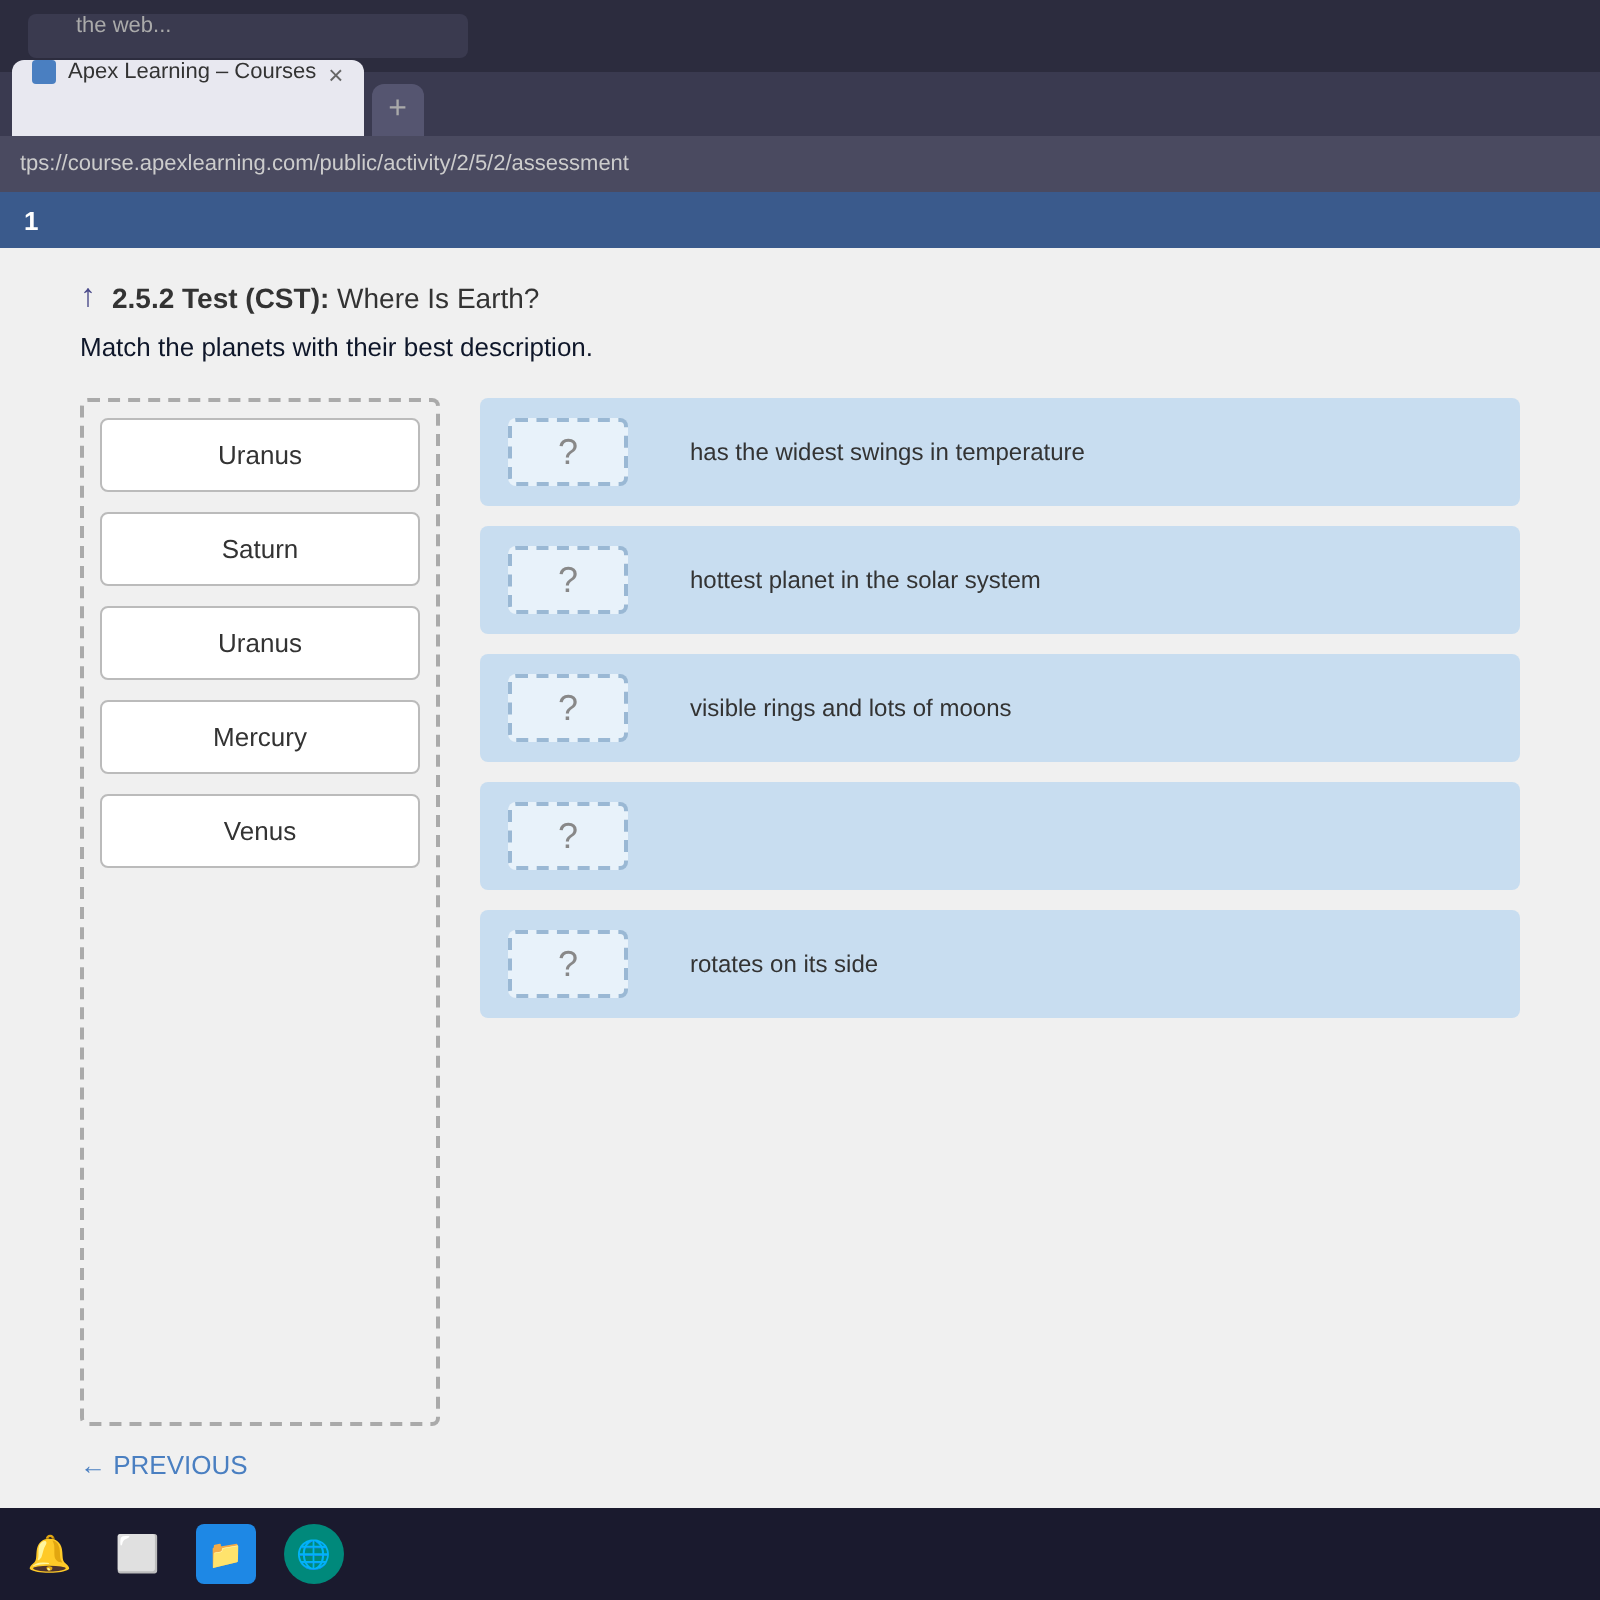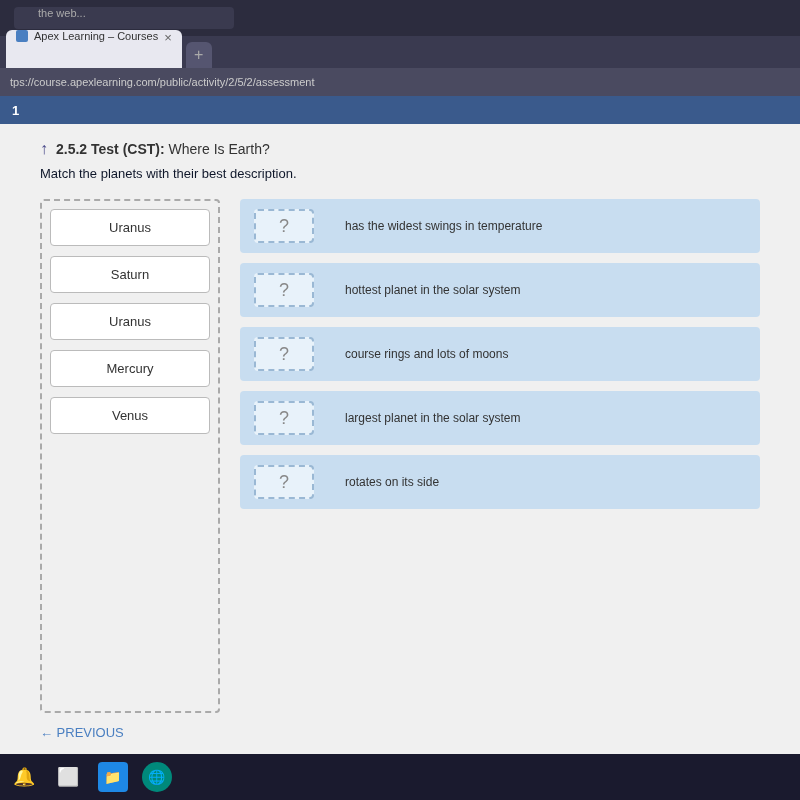--- a/index.html
+++ b/index.html
@@ -359,28 +359,27 @@
           <div class="answer-box">
             <span>?</span>
           </div>
           <span class="description-text">hottest planet in the solar system</span>
         </div>
 
         <div class="description-row">
           <div class="answer-box">
             <span>?</span>
           </div>
-          <span class="description-text">course rings and lots of moons</span>
+          <span class="description-text">visible rings and lots of moons</span>
         </div>
 
         <div class="description-row">
           <div class="answer-box">
             <span>?</span>
           </div>
-          <span class="description-text">largest planet in the solar system</span>
         </div>
 
         <div class="description-row">
           <div class="answer-box">
             <span>?</span>
           </div>
           <span class="description-text">rotates on its side</span>
         </div>
 
       </div>

